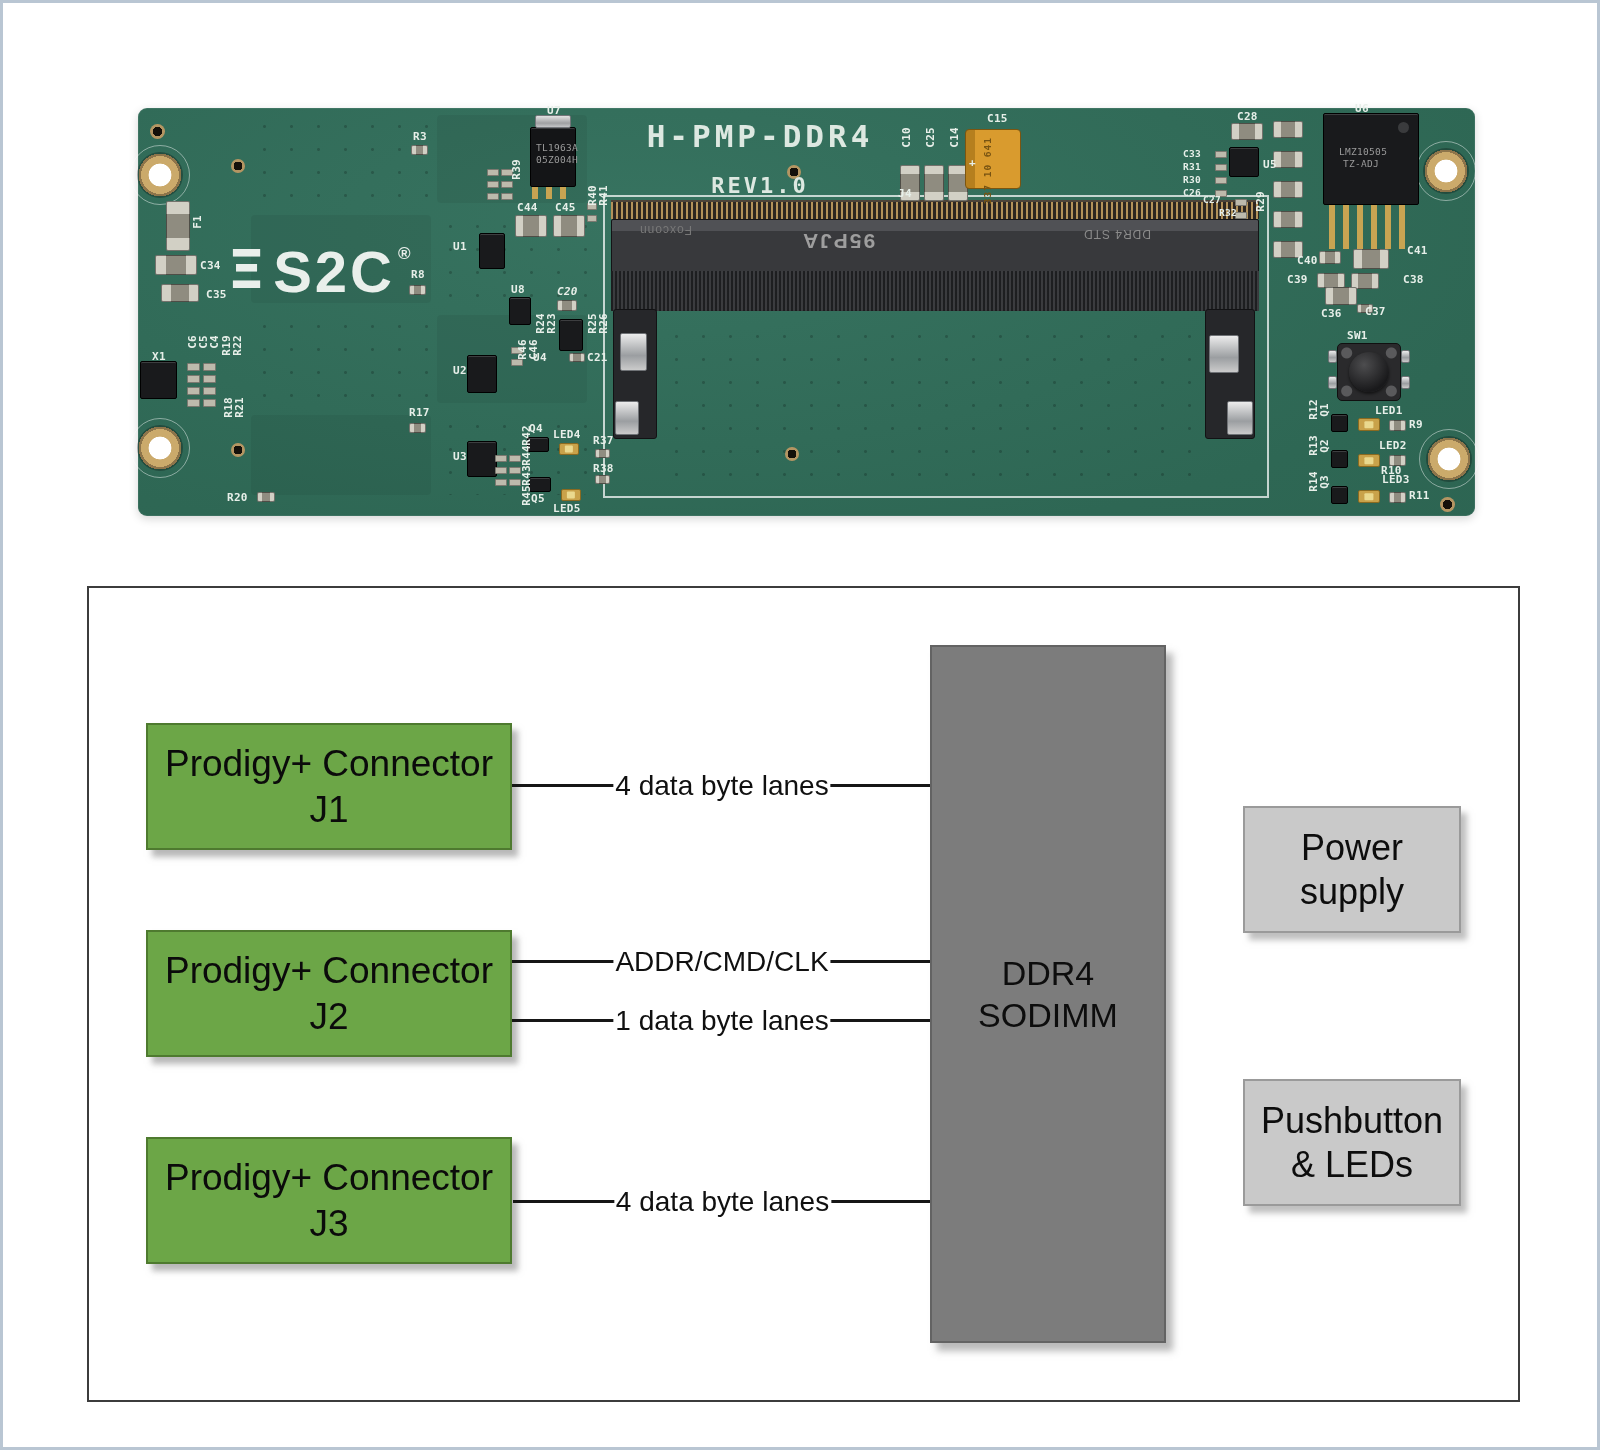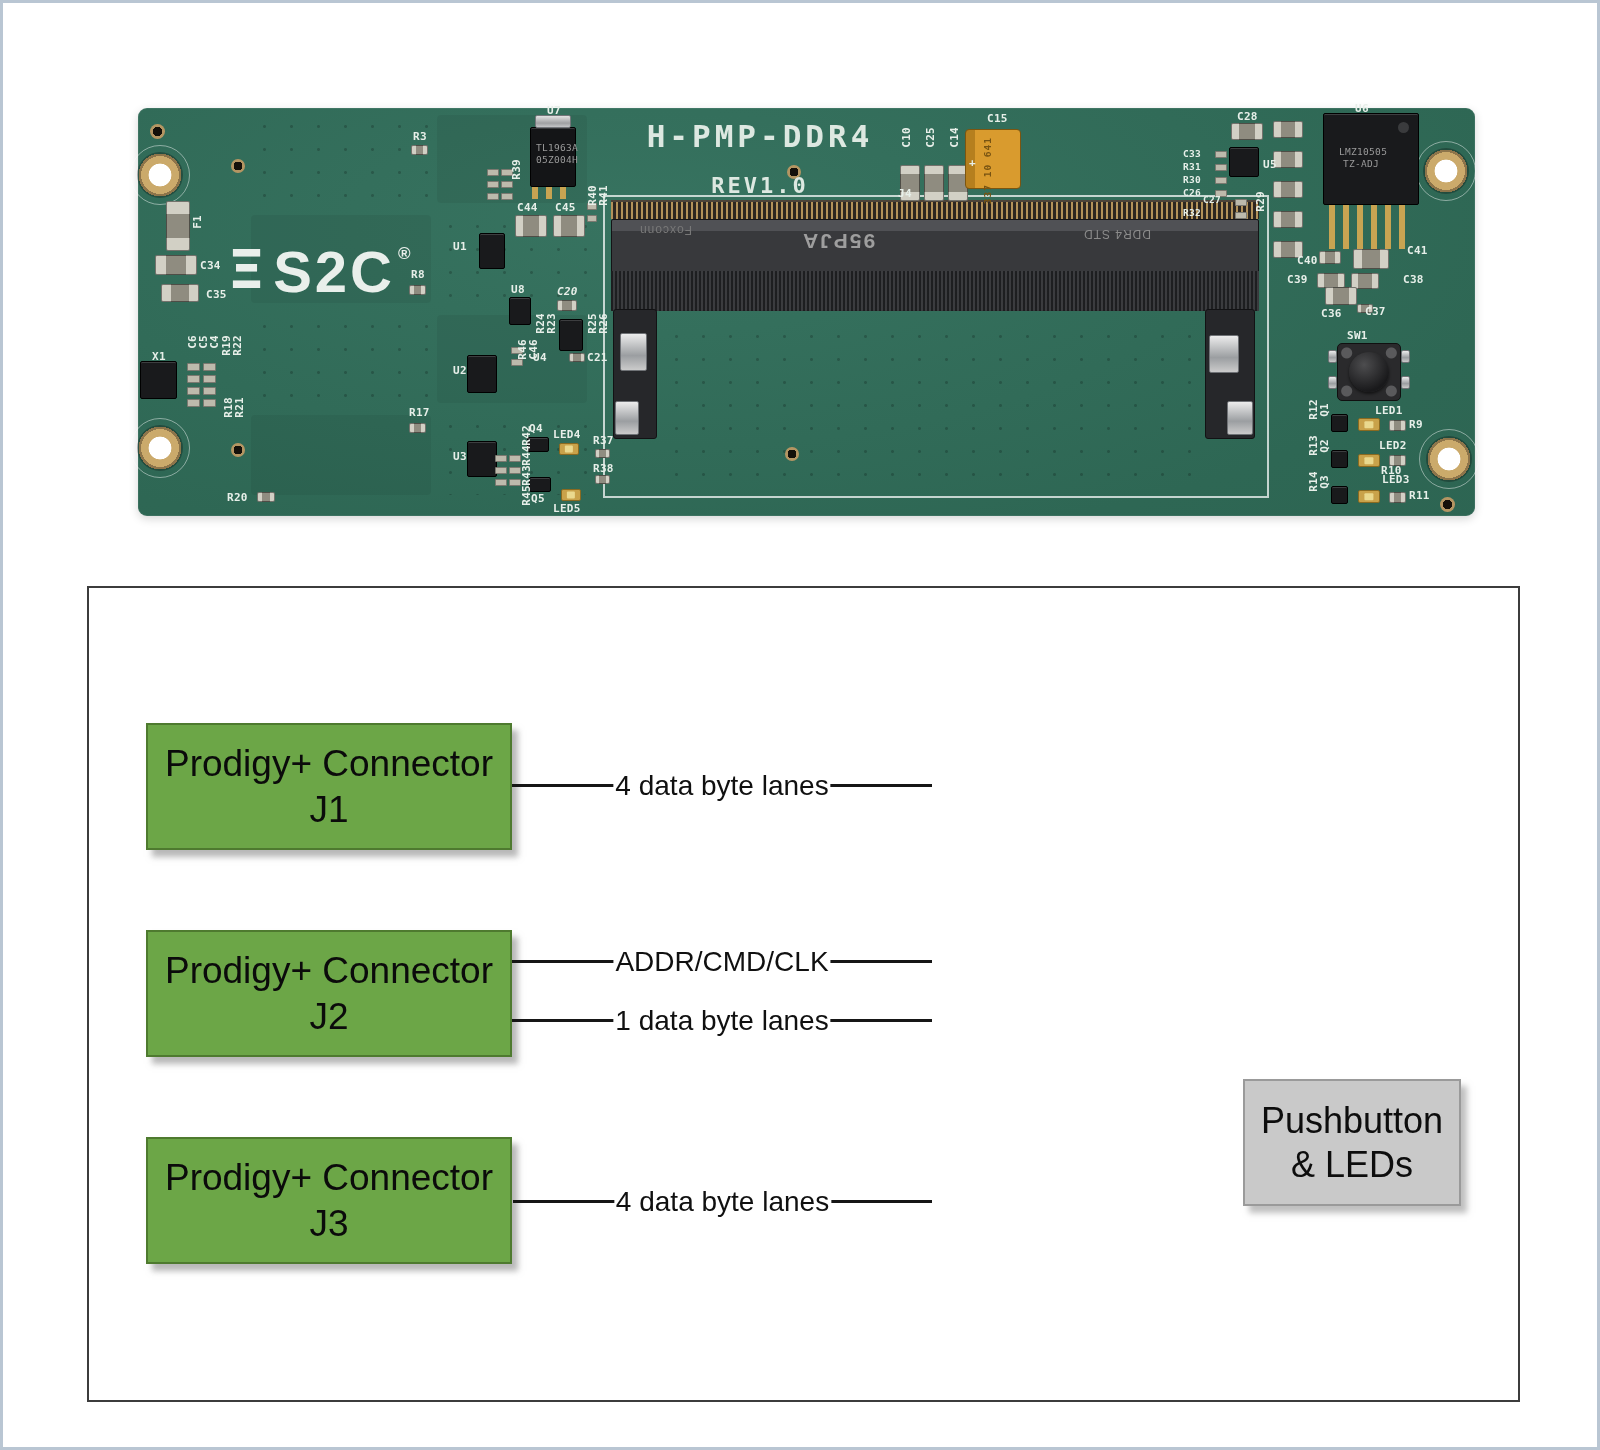--- a/index.html
+++ b/index.html
@@ -280,21 +280,21 @@
       <span class="slk" style="left: 966px; top: 154px;">+</span>
       <span class="slk" style="left: 984px; top: 110px;">C15</span>
       <span class="slk" style="left: 895px; top: 185px;">J4</span>
       <span class="slk" style="left: 1234px; top: 108px;">C28</span>
       <span class="slk sm" style="left: 1180px; top: 146px;">C33</span>
       <span class="slk sm" style="left: 1180px; top: 159px;">R31</span>
       <span class="slk sm" style="left: 1180px; top: 172px;">R30</span>
       <span class="slk sm" style="left: 1180px; top: 185px;">C26</span>
       <span class="slk" style="left: 1260px; top: 156px;">U5</span>
       <span class="slk sm" style="left: 1200px; top: 192px;">C27</span>
-      <span class="slk sm" style="left: 1132px; top: 205px; padding-left: 48px;">R32</span>
+      <span class="slk sm" style="left: 1216px; top: 205px;">R32</span>
       <span class="slk v" style="left: 1252px; top: 188px;">R29</span>
       <span class="slk" style="left: 1352px; top: 100px;">U6</span>
       <span class="slk" style="left: 1294px; top: 252px;">C40</span>
       <span class="slk" style="left: 1404px; top: 242px;">C41</span>
       <span class="slk" style="left: 1284px; top: 271px;">C39</span>
       <span class="slk" style="left: 1400px; top: 271px;">C38</span>
       <span class="slk" style="left: 1318px; top: 305px;">C36</span>
       <span class="slk" style="left: 1362px; top: 303px;">C37</span>
       <span class="slk" style="left: 1344px; top: 327px;">SW1</span>
       <span class="slk v" style="left: 1305px; top: 396px;">R12</span>
@@ -337,19 +337,27 @@
   <div class="link" id="l2">
     <span class="linklab">ADDR/CMD/CLK</span>
   </div>
   <div class="link" id="l3">
     <span class="linklab">1 data byte lanes</span>
   </div>
   <div class="link" id="l4">
     <span class="linklab">4 data byte lanes</span>
   </div>
 
-
+  <div id="sodimm">
+    <div>DDR4</div>
+    <div>SODIMM</div>
+  </div>
+
+  <div class="sbox" id="power">
+    <div>Power</div>
+    <div>supply</div>
+  </div>
   <div class="sbox" id="push">
     <div>Pushbutton</div>
     <div>&amp; LEDs</div>
   </div>
 
 </div>
 
 </body></html>

